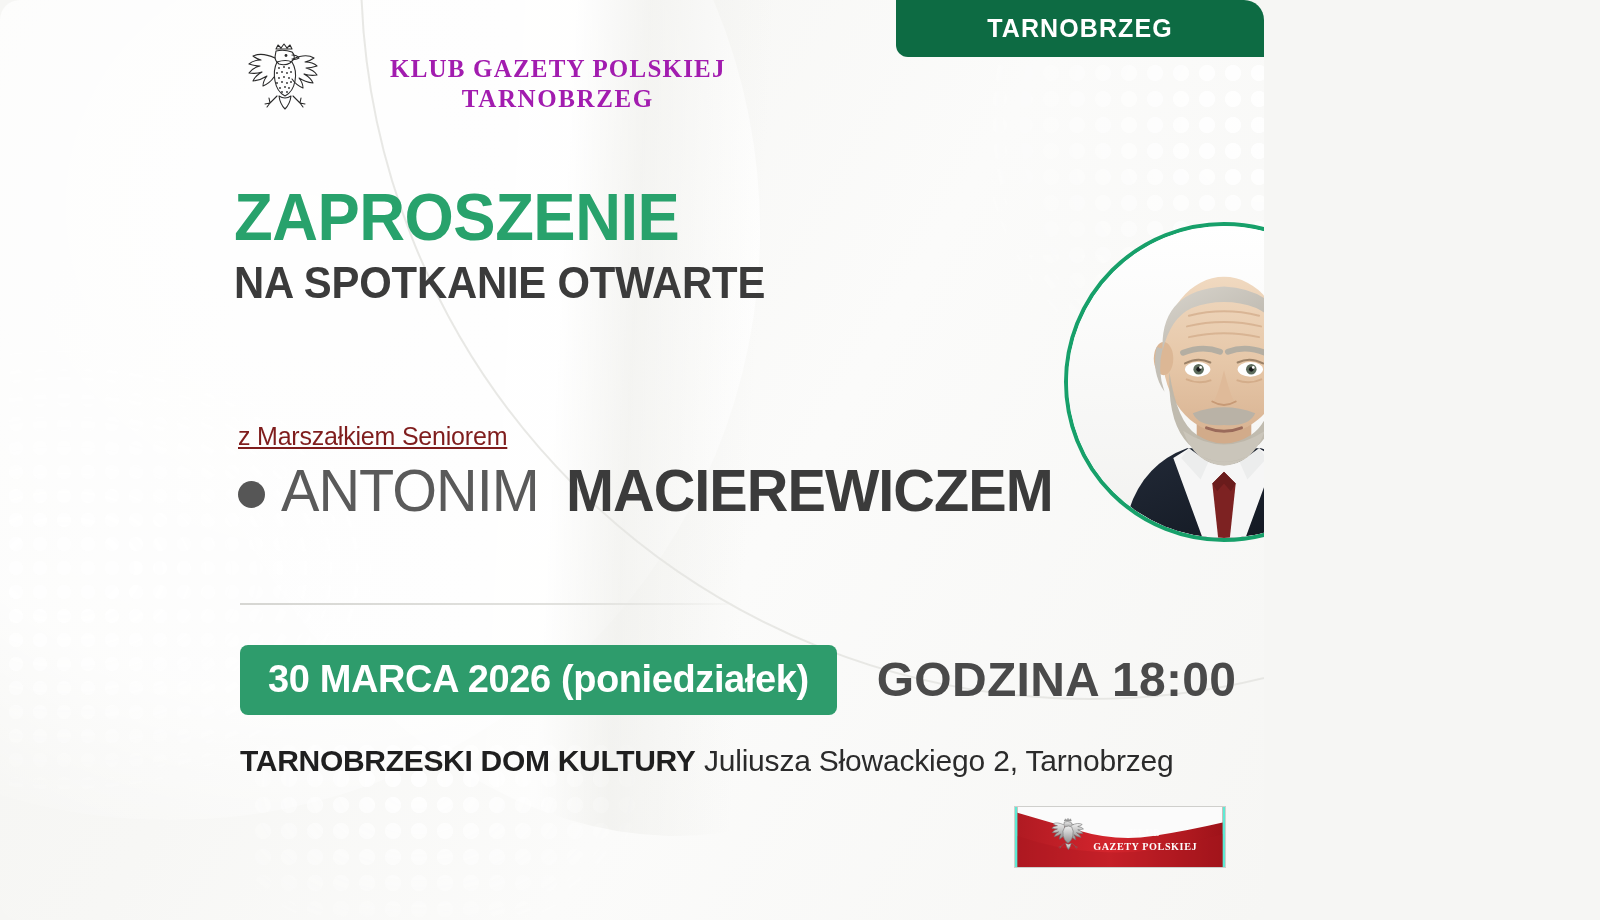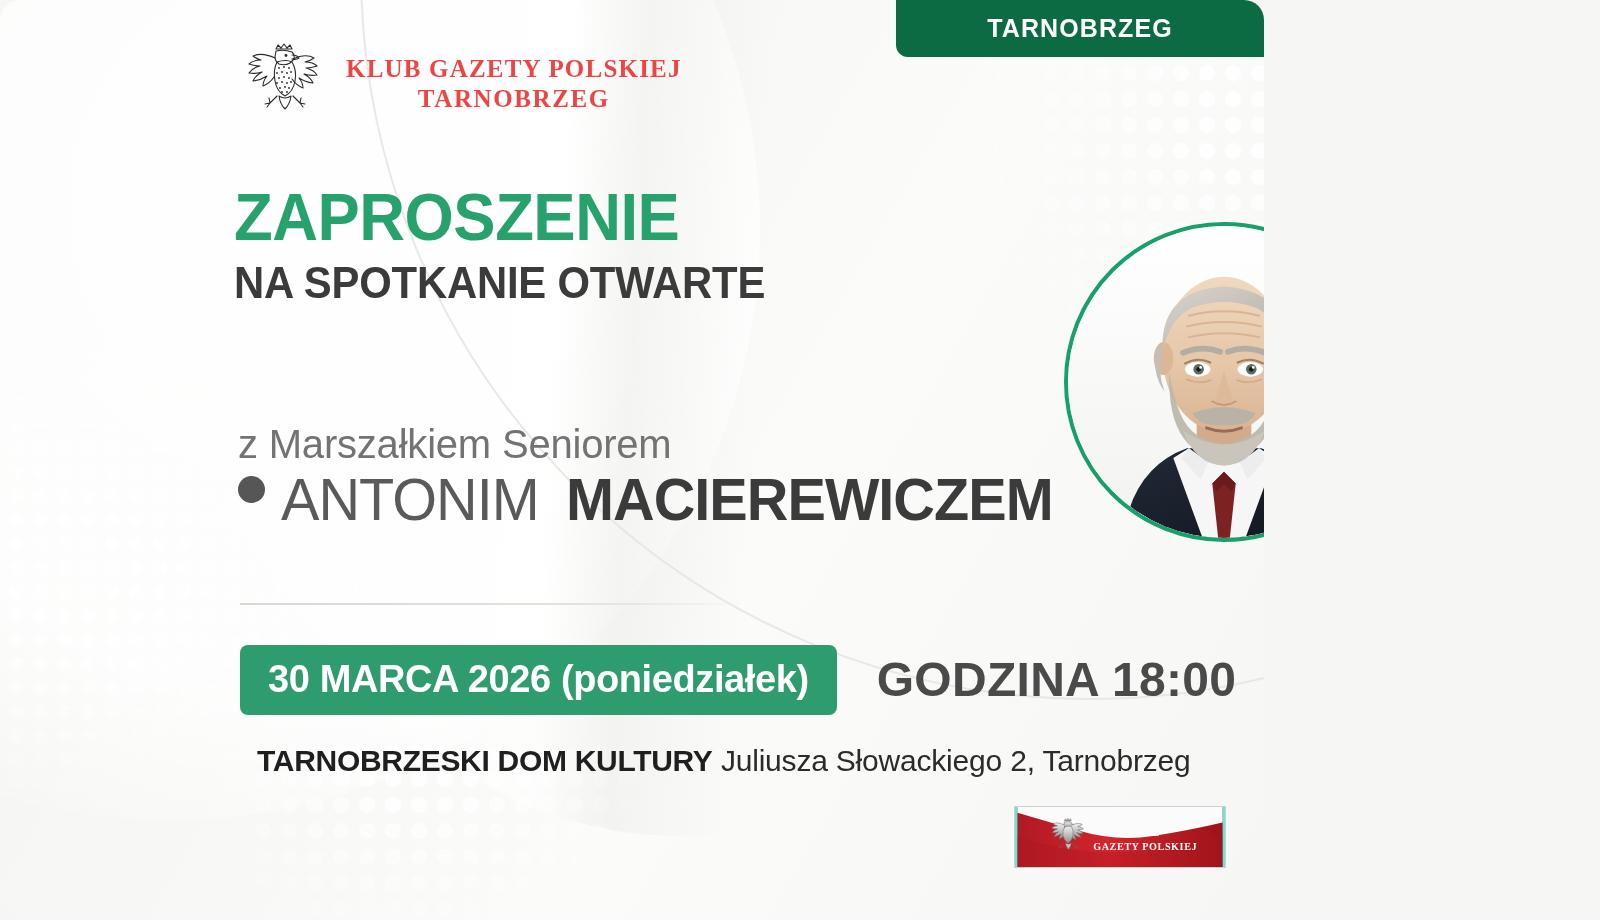--- a/index.html
+++ b/index.html
@@ -91,23 +91,24 @@
 
   
   .logo-block{
     position:absolute;
     left:232px; top:34px;
     display:flex; align-items:center; gap:14px;
   }
   .logo-eagle{ width:100px; height:100px; flex:none; }
   .logo-text{
     font-family:"Liberation Serif", serif;
-    color:#ef4444;
+    color:#a21caf;
     text-align:center;
     line-height:1.22;
+    margin-left:44px;
   }
   .logo-line1{ font-size:25px; font-weight:700; letter-spacing:1.2px; white-space:nowrap; }
   .logo-line2{ font-size:25px; font-weight:700; letter-spacing:1.6px; }
 
   
   .headline{
     position:absolute;
     left:234px; top:184px;
   }
   .h-zaproszenie{
@@ -129,29 +130,30 @@
     transform:scaleX(.95);
     transform-origin:left center;
   }
 
   
   .guest{
     position:absolute;
     left:238px; top:424px;
   }
   .guest-role{
-    font-size:40px;
-    color:#737373;
+    font-size:25px;
+    color:#7f1d1d;
     font-weight:400;
     line-height:1;
     letter-spacing:-0.2px;
+    text-decoration:underline;
   }
   .guest-name{
-    margin-top:6px;
-    display:flex; 
+    margin-top:12px;
+    display:flex; align-items:center;
     line-height:1;
   }
   .guest-dot{
     width:27px; height:27px;
     border-radius:50%;
     background:#565656;
     flex:none;
     margin-right:16px;
     margin-top:6px;
   }
@@ -204,21 +206,21 @@
     font-weight:700;
     color:#4a4a4a;
     letter-spacing:0.3px;
     line-height:1;
     white-space:nowrap;
   }
 
   
   .venue{
     position:absolute;
-    left:257px; top:746px;
+    left:240px; top:746px;
     font-size:30px;
     line-height:1;
     white-space:nowrap;
   }
   .venue-name{ font-weight:700; color:#1f1f1f; letter-spacing:-0.3px; }
   .venue-addr{ font-weight:400; color:#2b2b2b; letter-spacing:-0.2px; }
 
   
   .portrait-wrap{
     position:absolute;

